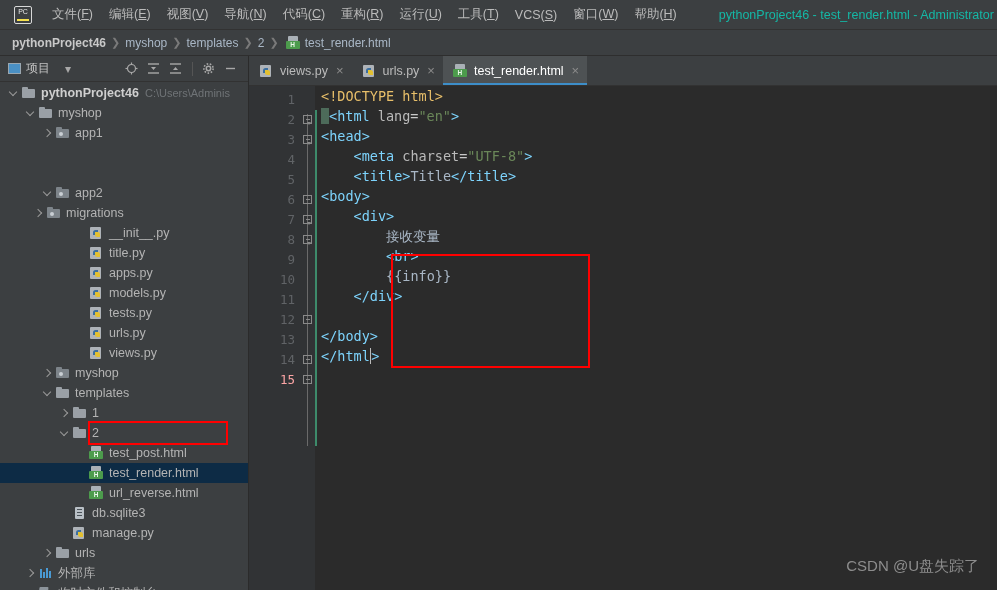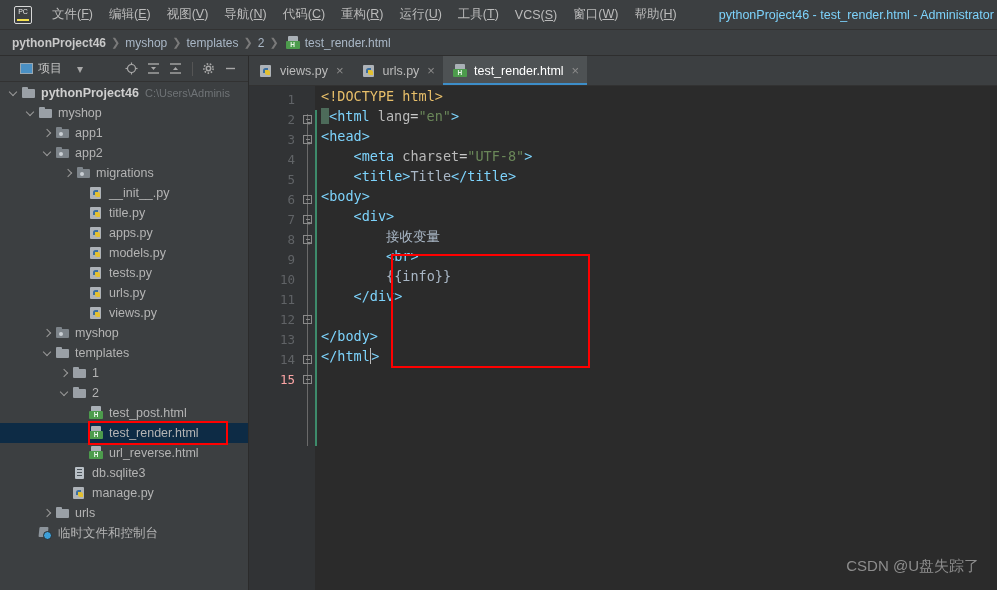--- a/index.html
+++ b/index.html
@@ -30,40 +30,40 @@
   .pc-logo .pc-bar {
     position: absolute; bottom: 2px; left: 2px; right: 2px; height: 2px;
     background: #f4e04d;
   }
   .menu-item {
     font-size: 12.5px; color: #bbbbbb; padding: 3px 8px; white-space: nowrap;
     cursor: default;
   }
   .menu-item u { text-decoration: underline; }
   .win-title {
-    font-size: 12.5px; color: #7dd3fc; margin-left: 34px; white-space: nowrap;
+    font-size: 12.5px; color: #14b8a6; margin-left: 34px; white-space: nowrap;
   }
 
   
   .breadcrumb {
     position: absolute; left: 0; top: 30px; width: 997px; height: 26px;
     background: #3c3f41; display: flex; align-items: center; padding-left: 12px;
     border-bottom: 1px solid #2e2e2e;
   }
   .crumb { font-size: 12px; color: #a9b7c6; white-space: nowrap; }
   .crumb.bold { font-weight: bold; color: #c8c8c8; }
   .crumb-sep { font-size: 11px; color: #7a7a7a; margin: 0 5px; }
 
   
   .sidebar {
     position: absolute; left: 0; top: 56px; width: 249px; height: 534px;
     background: #3c3f41; border-right: 1px solid #2b2b2b;
   }
   .side-toolbar {
-    height: 26px; display: flex; align-items: center; padding-left: 20px;
+    height: 26px; display: flex; align-items: center; padding-left: 8px;
     border-bottom: 1px solid #323232;
   }
   .side-toolbar .proj-icon {
     width: 13px; height: 11px; border: 1.5px solid #9aa7b0; background: #4a90c4;
     margin-right: 5px; flex: 0 0 auto;
   }
   .side-toolbar .proj-label { font-size: 12px; color: #c0c0c0; margin-right: 8px; }
   .tb-ic {
     width: 20px; height: 20px; display: flex; align-items: center;
     justify-content: center; color: #a8a8a8; font-size: 12px; margin-right: 2px;
@@ -353,28 +353,28 @@
             <span class="ticon ic-folder"></span>
             <span class="tlabel">myshop</span>
           </div>
           <div class="trow" style="padding-left: 42px;">
             <span class="arrow right"></span>
             <span class="ticon ic-folder-mod">
               <span class="ftab"></span>
             </span>
             <span class="tlabel">app1</span>
           </div>
-          <div class="trow" style="padding-left: 42px;">
+          <div class="trow" style="padding-left: 42px; margin-top: 40px;">
             <span class="arrow down"></span>
             <span class="ticon ic-folder-mod">
               <span class="ftab"></span>
             </span>
             <span class="tlabel">app2</span>
           </div>
-          <div class="trow" style="padding-left: 63px;">
+          <div class="trow" style="padding-left: 33px;">
             <span class="arrow right"></span>
             <span class="ticon ic-folder-mod">
               <span class="ftab"></span>
             </span>
             <span class="tlabel">migrations</span>
           </div>
           <div class="trow" style="padding-left: 76px;">
             <span class="arrow"></span>
             <span class="ticon ic-py">
               <span class="pyb"></span>
@@ -485,20 +485,30 @@
             <span class="ticon ic-py">
               <span class="pyb"></span>
               <span class="pyy"></span>
             </span>
             <span class="tlabel">manage.py</span>
           </div>
           <div class="trow" style="padding-left: 42px;">
             <span class="arrow right"></span>
             <span class="ticon ic-folder"></span>
             <span class="tlabel">urls</span>
+          </div>
+          <div class="trow" style="padding-left: 25px;">
+            <span class="arrow right"></span>
+            <span class="ticon ic-lib">
+              <span class="b" style="left: 2px; height: 9px;"></span>
+              <span class="b" style="left: 5px; height: 6px;"></span>
+              <span class="b" style="left: 8px; height: 10px;"></span>
+              <span class="b" style="left: 11px; height: 7px;"></span>
+            </span>
+            <span class="tlabel">外部库</span>
           </div>
           <div class="trow" style="padding-left: 25px;">
             <span class="arrow"></span>
             <span class="ticon ic-scratch">
               <span class="clk"></span>
             </span>
             <span class="tlabel">临时文件和控制台</span>
           </div>
         </div>
       <div class="sel-outline" style="left: 88px; top: 338px; width: 140px; height: 24px;"></div>

